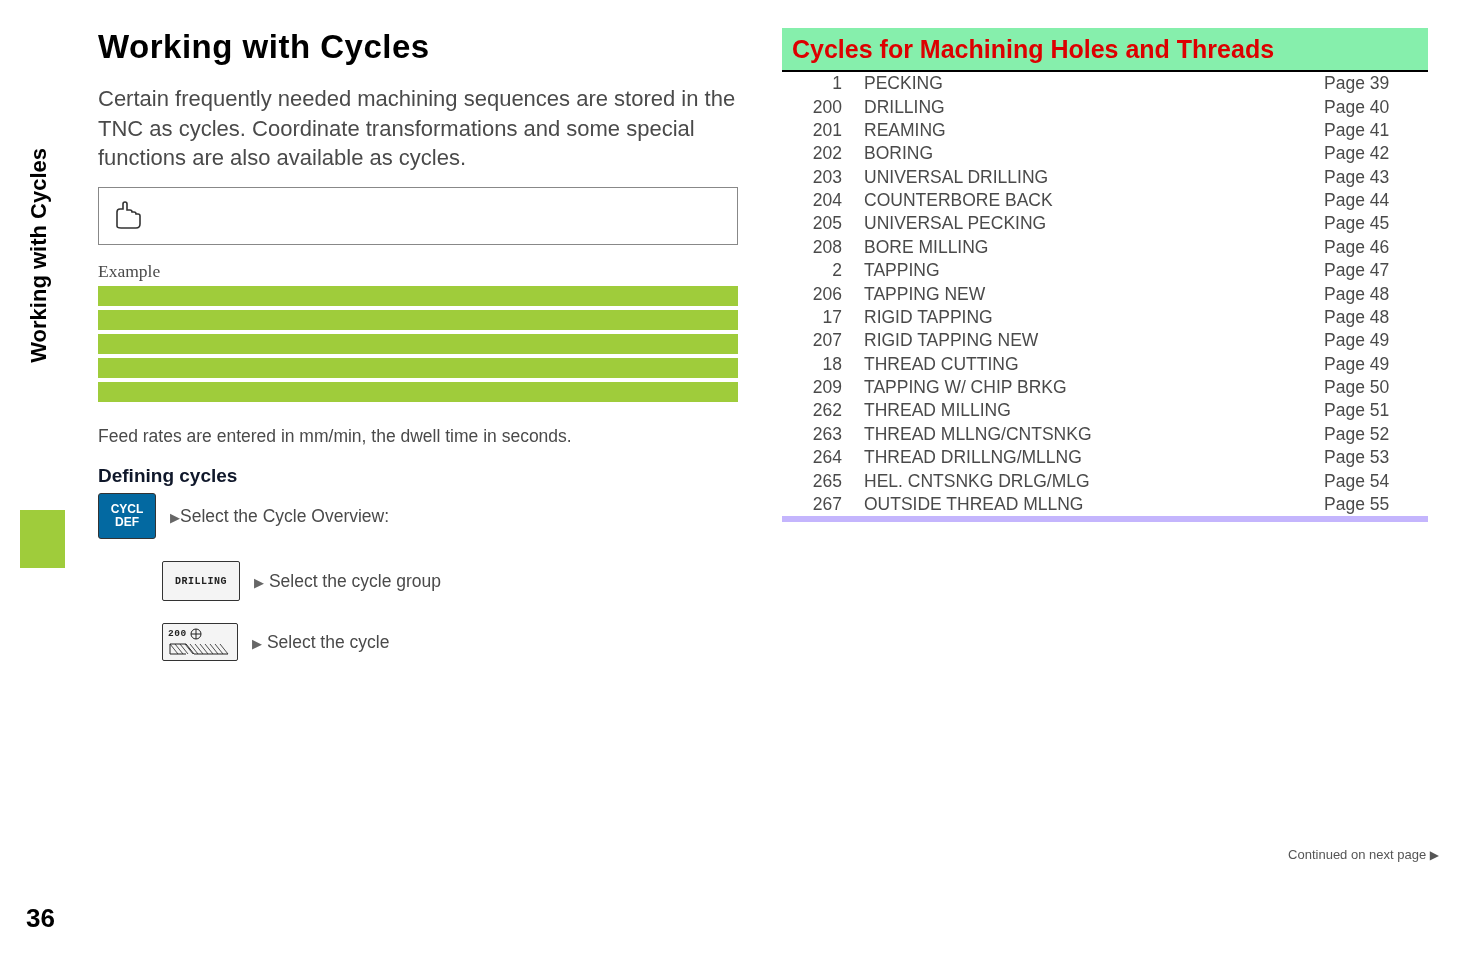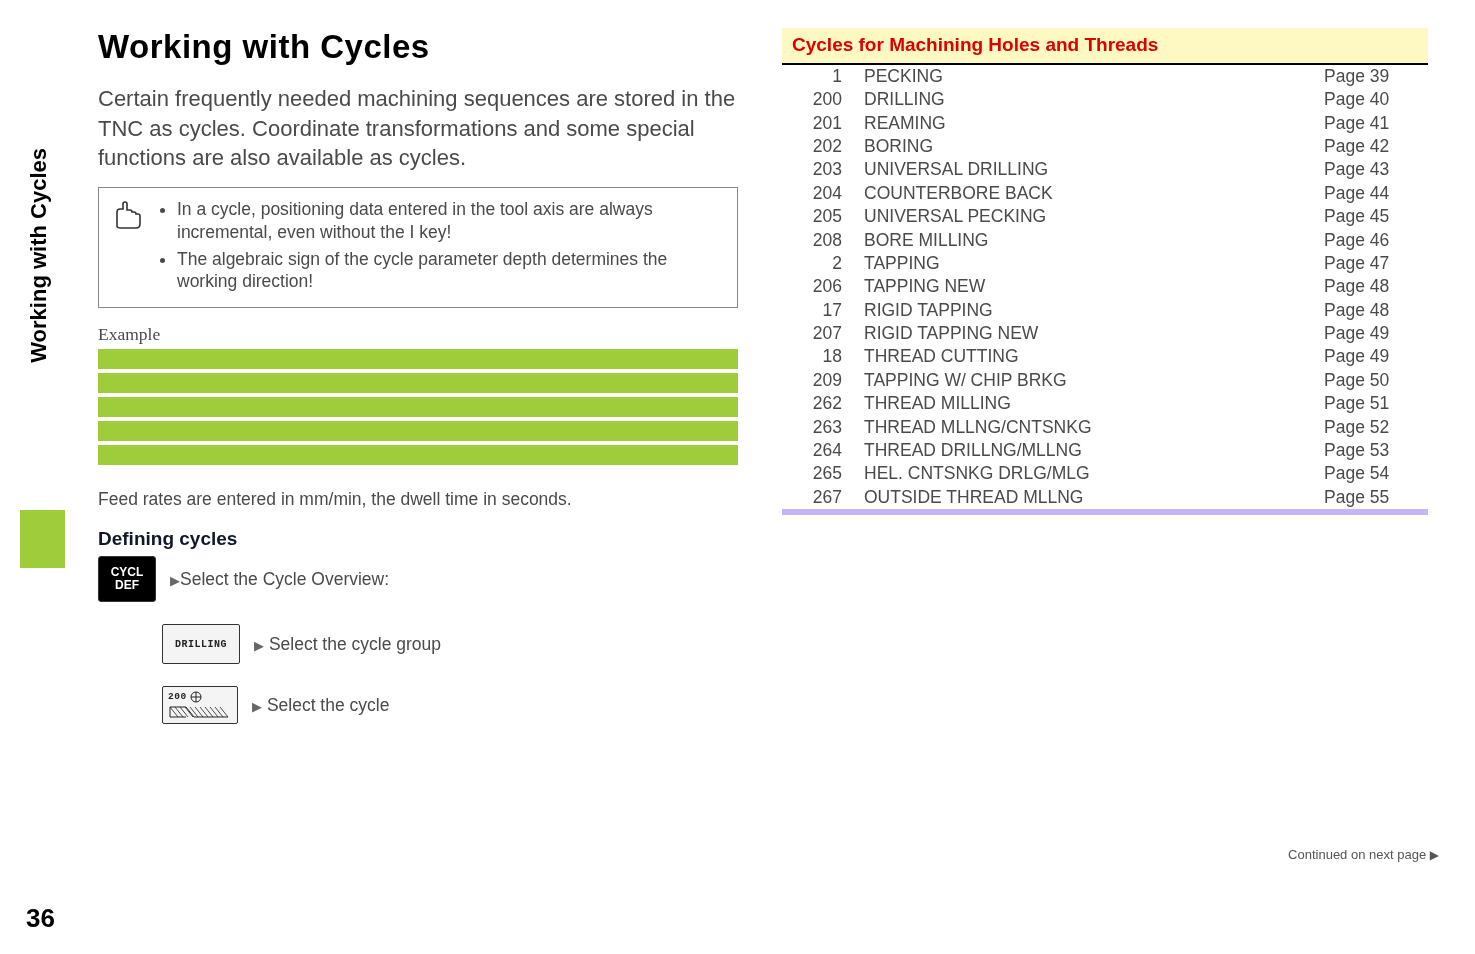--- a/index.html
+++ b/index.html
@@ -110,21 +110,21 @@
     margin: 0 0 6px 0;
   }
   .step-row {
     display: flex;
     align-items: center;
     gap: 14px;
     margin-bottom: 22px;
   }
   .key-btn {
     border: 1px solid #333;
-    background: #000000;
+    background: #0369a1;
     color: #fff;
     font-size: 12px;
     font-weight: bold;
     width: 56px;
     height: 44px;
     display: flex;
     align-items: center;
     justify-content: center;
     text-align: center;
     line-height: 1.1;
@@ -158,24 +158,24 @@
     font-size: 9.5px;
   }
   .tri {
     color: #666;
     font-size: 13px;
   }
   .step-text {
     font-size: 17.5px;
   }
   .section-banner {
-    background: #fef9c3;
+    background: #86efac;
     color: #dd0000;
     font-weight: 900;
-    font-size: 19px;
+    font-size: 25px;
     padding: 6px 10px 6px 10px;
     line-height: 1.2;
     border-bottom: 2px solid #000;
   }
   table.cycle-table {
     width: 100%;
     border-collapse: collapse;
     font-size: 17.5px;
   }
   table.cycle-table td {
@@ -221,24 +221,20 @@
 <div class="left-col">
   <h1 class="title">Working with Cycles</h1>
   <div class="intro">Certain frequently needed machining sequences are stored in the TNC as cycles. Coordinate transformations and some special functions are also available as cycles.</div>
 
   <div class="note-box">
     <div class="hand-icon">
       <svg viewBox="0 0 36 36" width="36" height="36">
         <path d="M8 28 L8 14 Q8 11 11 11 L14 11 L14 6 Q14 4 16 4 Q18 4 18 6 L18 12 L21 12 Q23 12 23 14 L25 14 Q27 14 27 16 L29 16 Q31 16 31 18 L31 26 Q31 30 27 30 L12 30 Q8 30 8 28 Z" fill="none" stroke="#333" stroke-width="1.6"></path>
       </svg>
     </div>
-    <ul>
-      <li>In a cycle, positioning data entered in the tool axis are always incremental, even without the I key!</li>
-      <li>The algebraic sign of the cycle parameter depth determines the working direction!</li>
-    </ul>
   </div>
 
   <div class="example-label">Example</div>
   <div class="code-block">
     <div class="code-row"></div>
     <div class="code-row"></div>
     <div class="code-row"></div>
     <div class="code-row"></div>
     <div class="code-row"></div>
   </div>

